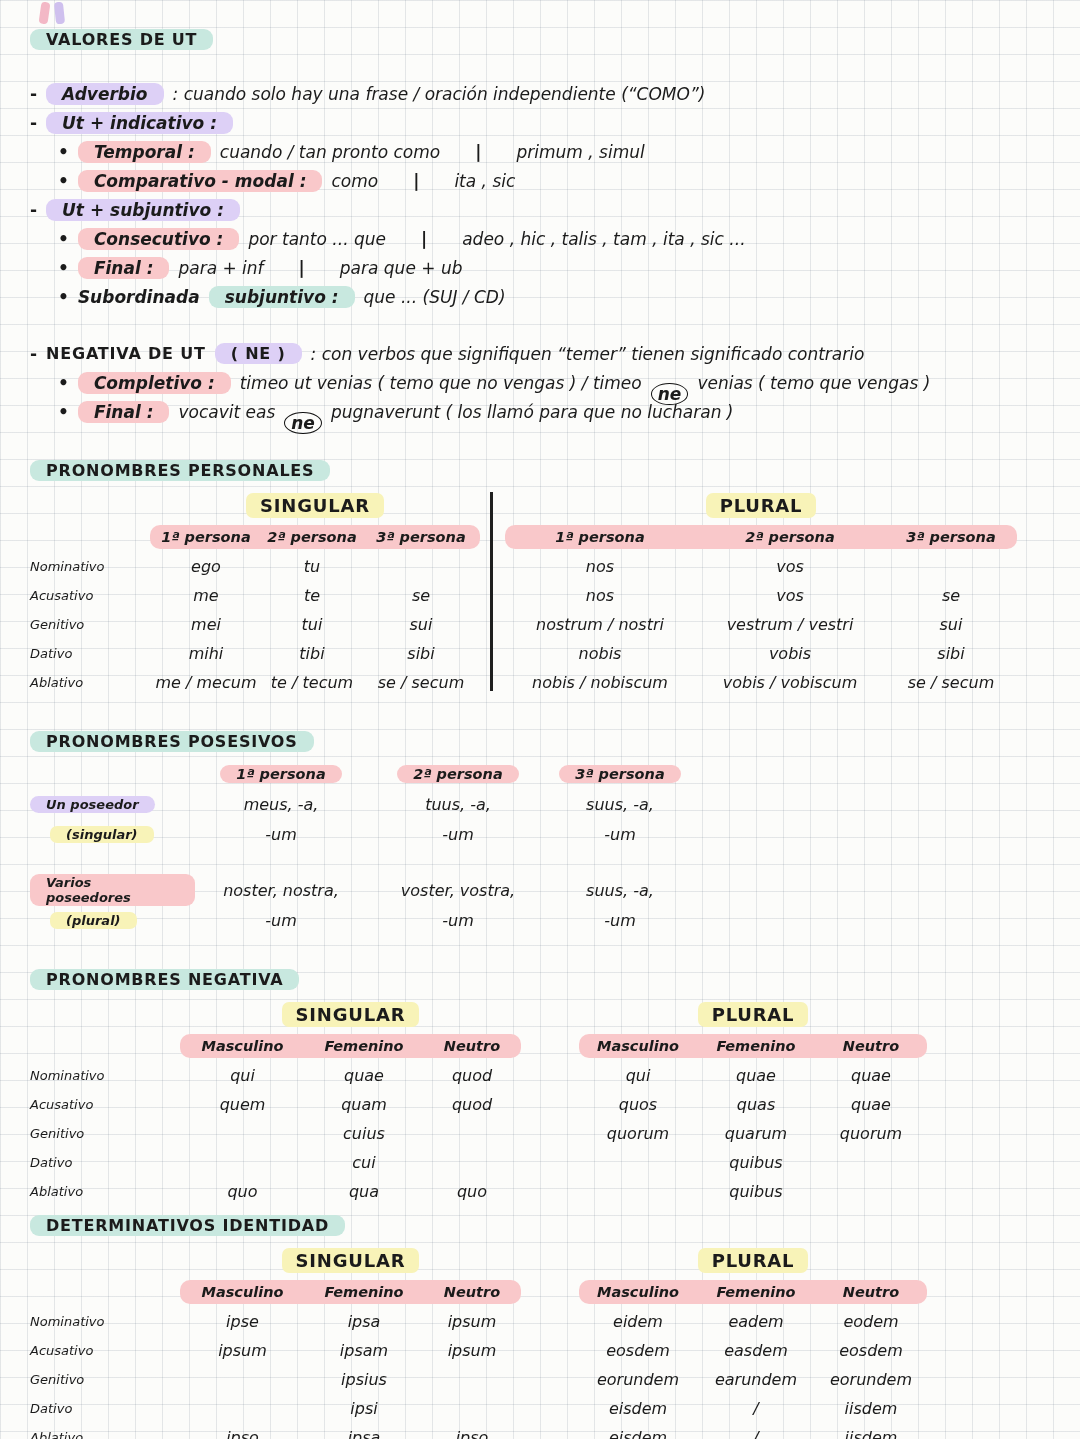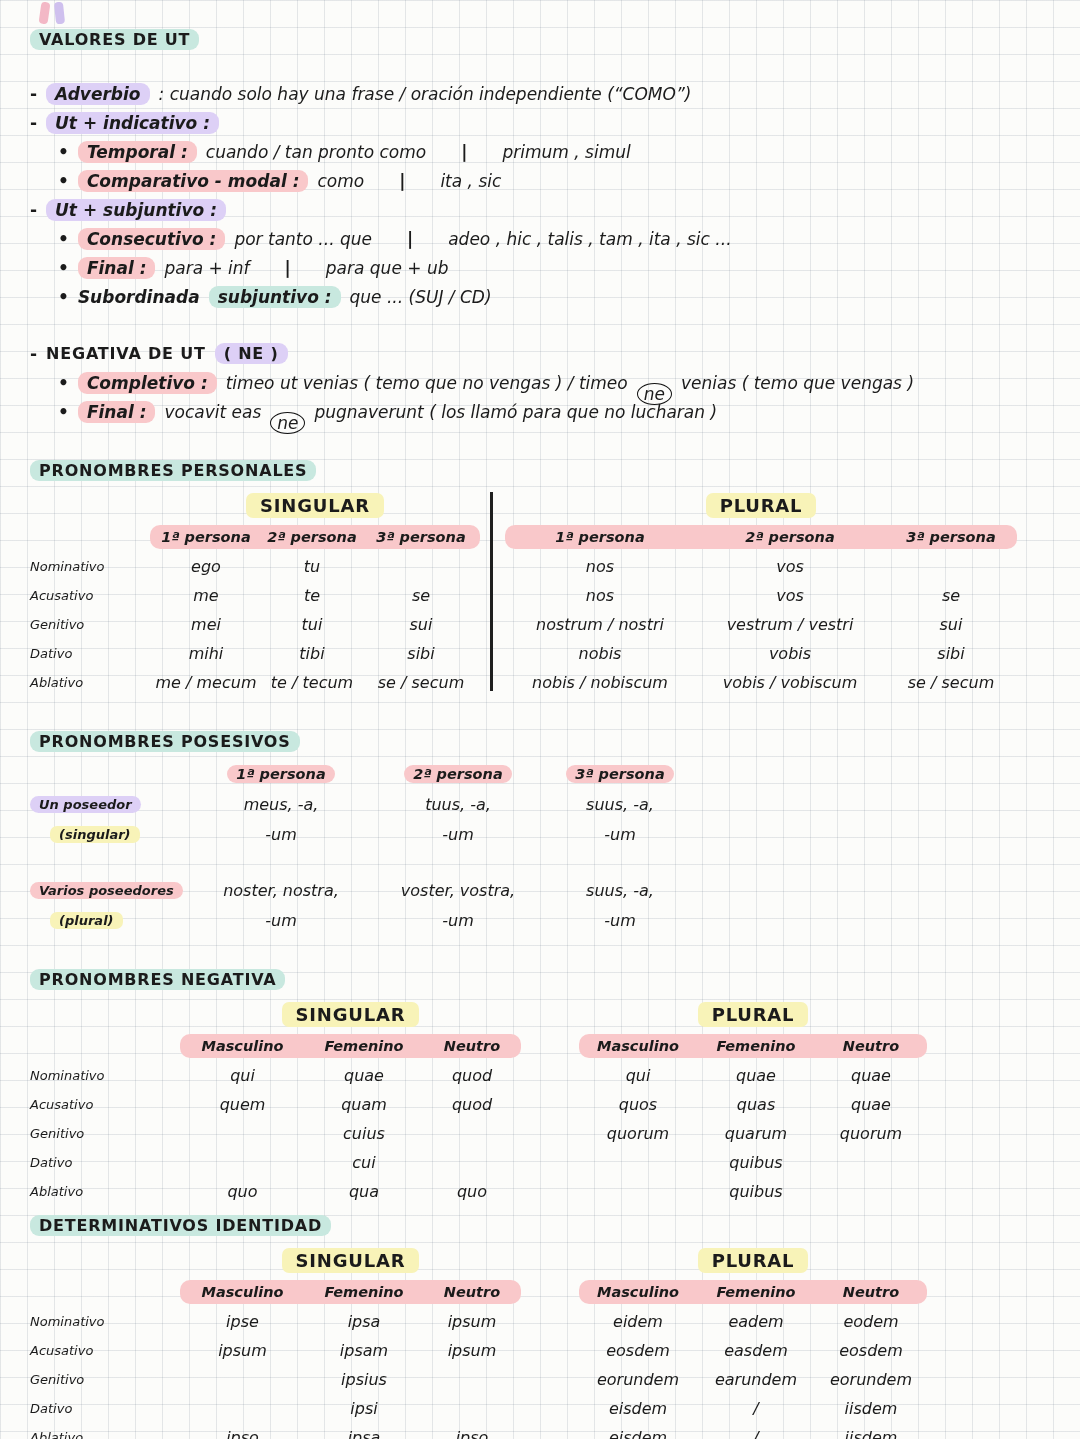--- a/index.html
+++ b/index.html
@@ -18,37 +18,37 @@
     background-image:
       linear-gradient(to right, rgba(140,150,165,0.22) 1px, transparent 1px),
       linear-gradient(to bottom, rgba(140,150,165,0.22) 1px, transparent 1px);
     background-size:27px 27px;
   }
   .corner-marks { position:absolute; top:2px; left:40px; display:flex; gap:6px; }
   .corner-marks i { display:block; width:9px; height:22px; border-radius:4px; }
   .mark-pink { background:#f3b8c6; transform:rotate(8deg); }
   .mark-lav  { background:#cfc0ee; transform:rotate(-6deg); }
 
-  .hl { padding:1px 9px; border-radius:9px; }
+  .hl { padding:1px 16px; border-radius:9px; }
   .hl-mint   { background:#c8e8df; }
   .hl-lav    { background:#ddd0f6; }
   .hl-pink   { background:#f9c8ca; }
   .hl-yellow { background:#f8f3b8;border-radius:7px; }
 
   .caps   { font-weight:bold; letter-spacing:0.8px; font-size:16px; font-style:normal; }
   .strong { font-weight:bold; }
   .big    { font-size:18px; padding:2px 14px; }
 
   .title-row { margin-bottom:30px; }
 
   .nline { height:29px; display:flex; align-items:center; gap:9px; font-size:17px; font-style:italic; white-space:nowrap; }
   .ind1 { margin-left:28px; }
   .bullet { font-weight:bold; font-style:normal; }
   .sep { margin:0 26px; font-weight:bold; }
-  .circled { border:1.6px solid #111; border-radius:50%; padding:0 6px; font-weight:normal;margin-top:22px; }
+  .circled { border:1.6px solid #111; border-radius:50%; padding:0 6px; font-weight:bold;margin-top:22px; }
 
   section.notes    { margin-top:0; }
   section.negativa { margin-top:28px; }
   section.tables   { margin-top:35px; }
   .sec-head { margin-bottom:8px; }
 
   .table-flex { display:flex; align-items:stretch; font-style:italic; font-size:16px; }
   .grid { display:grid; }
   .span3 { grid-column:span 3; }
   .gh  { height:34px; display:flex; align-items:center; justify-content:center; }
@@ -138,20 +138,21 @@
       <span class="hl hl-mint strong">subjuntivo :</span>
       <span>que ... (SUJ / CD)</span>
     </div>
   </section>
 
   <section class="negativa">
     <div class="nline">
       <span class="bullet">-</span>
       <span class="caps">NEGATIVA DE UT</span>
       <span class="hl hl-lav caps">( NE )</span>
+      <span>: con verbos que signifiquen “temer” tienen significado contrario</span>
     </div>
     <div class="nline ind1">
       <span class="bullet">•</span>
       <span class="hl hl-pink strong">Completivo :</span>
       <span>timeo ut venias  ( temo que  no vengas )  /  timeo</span>
       <span class="circled">ne</span>
       <span>venias  ( temo que vengas )</span>
     </div>
     <div class="nline ind1">
       <span class="bullet">•</span>

